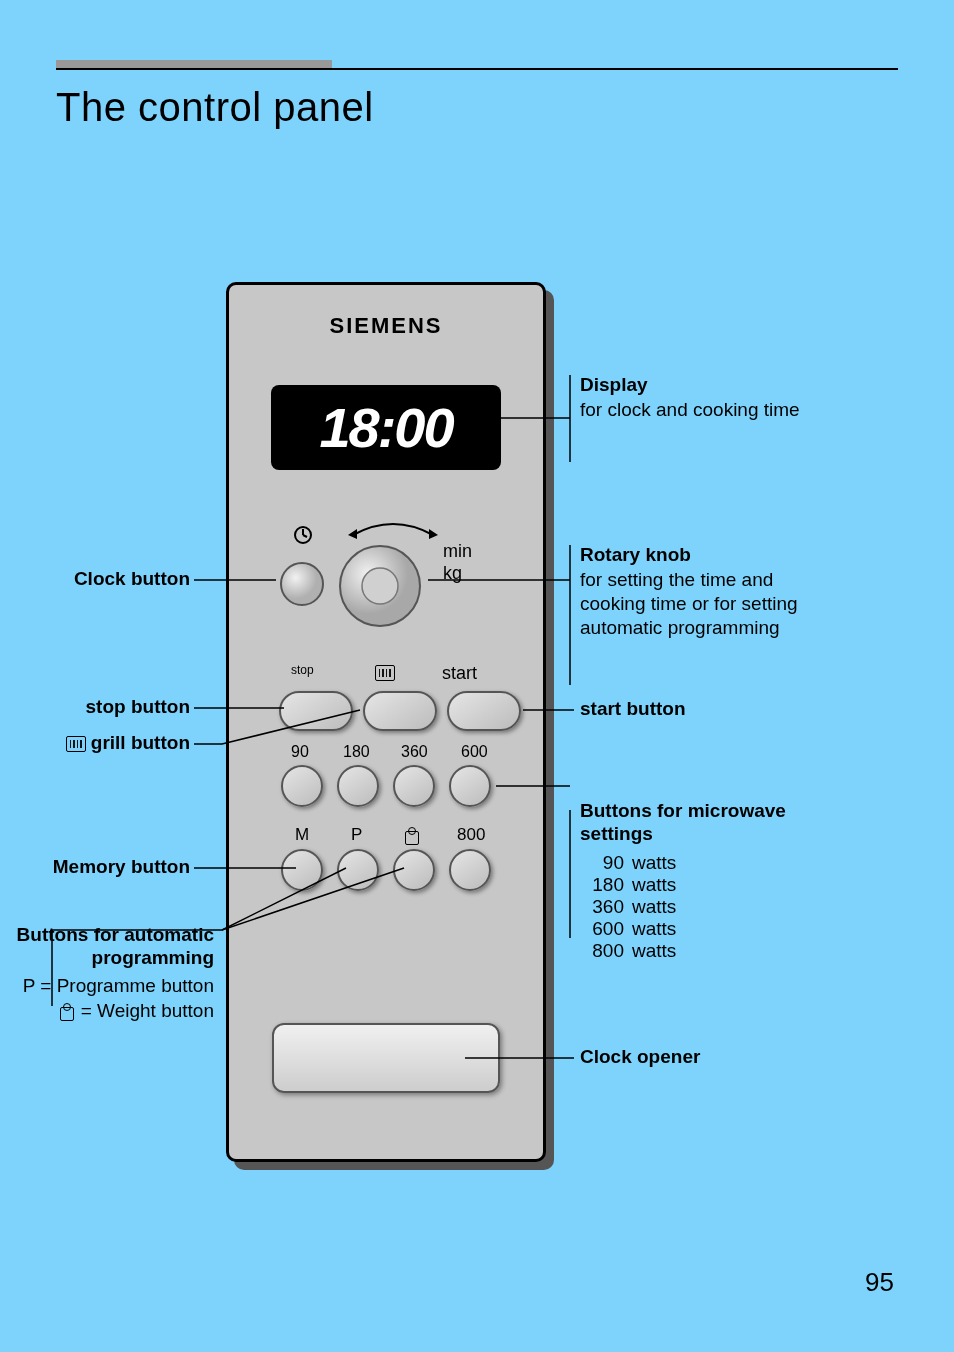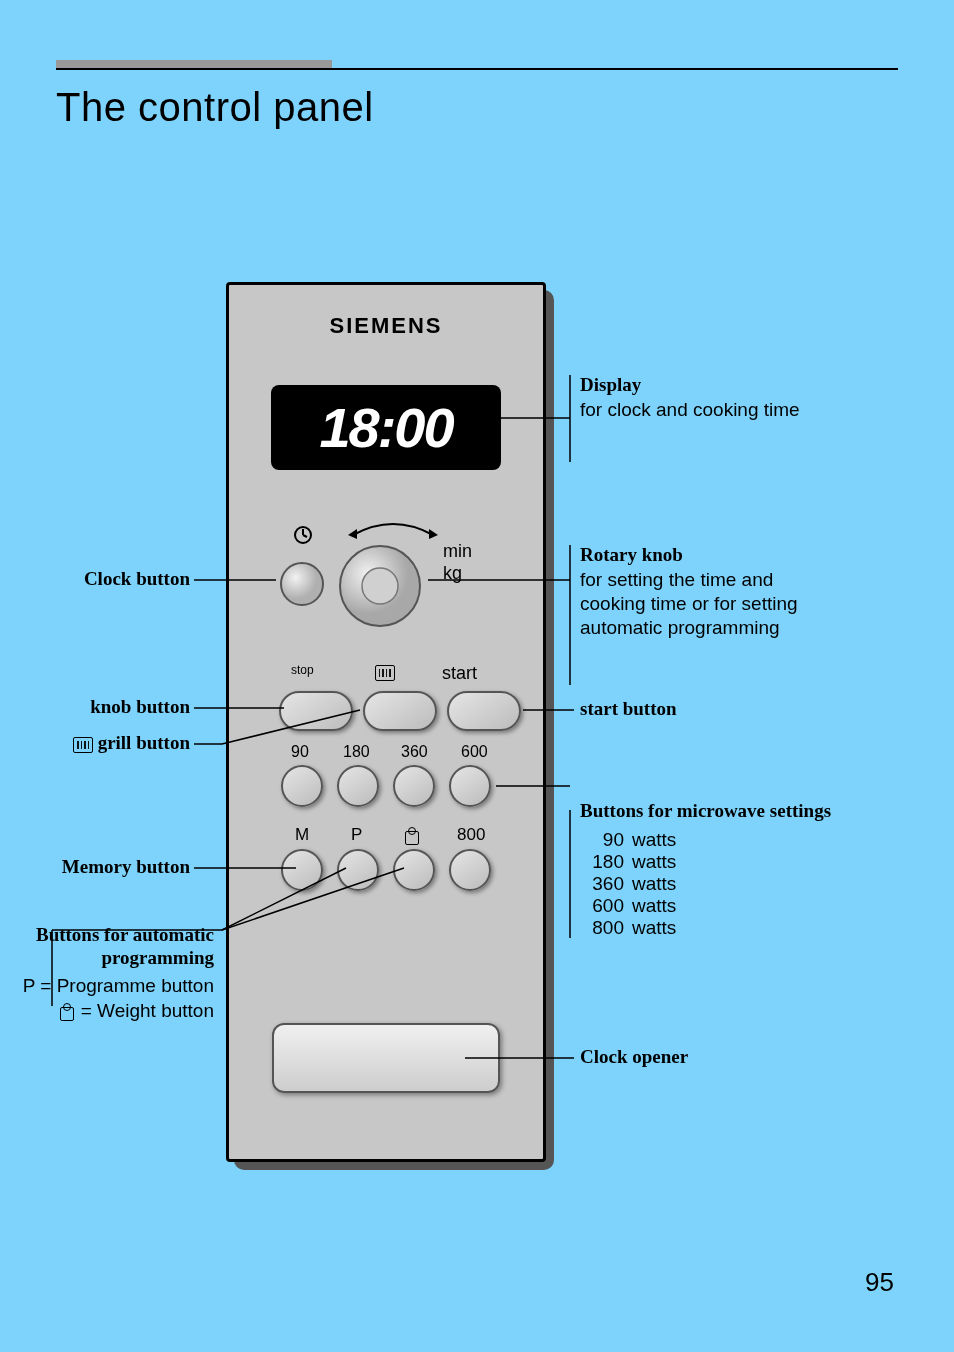--- a/index.html
+++ b/index.html
@@ -47,21 +47,21 @@
     border-radius: 10px;
   }
   .panel {
     position: absolute;
     left: 226px;
     top: 282px;
     width: 320px;
     height: 880px;
     background: #c7c7c7;
     border: 3px solid #000;
-    border-radius: 4px;
+    border-radius: 10px;
   }
   .brand {
     position: absolute;
     top: 28px;
     left: 0; right: 0;
     text-align: center;
     font-size: 22px;
     font-weight: 700;
     letter-spacing: 2px;
     font-family: Arial, sans-serif;
@@ -195,21 +195,21 @@
   .callout-left {
     position: absolute;
     text-align: right;
     font-size: 19px;
   }
   .callout-right {
     position: absolute;
     text-align: left;
     font-size: 19px;
   }
-  .callout-title { font-weight: 700; font-family: Liberation Serif, serif; }
+  .callout-title { font-weight: 700; }
   .callout-desc { font-weight: 400; margin-top: 2px; line-height: 1.25; font-stretch: condensed; }
 
   .page-num {
     position: absolute;
     right: 60px;
     bottom: 54px;
     font-size: 26px;
     font-family: Arial, sans-serif;
   }
 
@@ -401,21 +401,21 @@
 
   <div class="callout-right" style="top:1046px;left:580px;width:260px">
     <div class="callout-title">Clock opener</div>
   </div>
 
   <div class="callout-left" style="top:568px;left:0;width:190px">
     <div class="callout-title">Clock button</div>
   </div>
 
   <div class="callout-left" style="top:696px;left:0;width:190px">
-    <div class="callout-title">knob button</div>
+    <div class="callout-title">stop button</div>
   </div>
 
   <div class="callout-left" style="top:732px;left:0;width:190px">
     <div class="callout-title">
       <span class="icon-box"></span>
       <span>grill button</span>
     </div>
   </div>
 
   <div class="callout-left" style="top:856px;left:0;width:190px">

